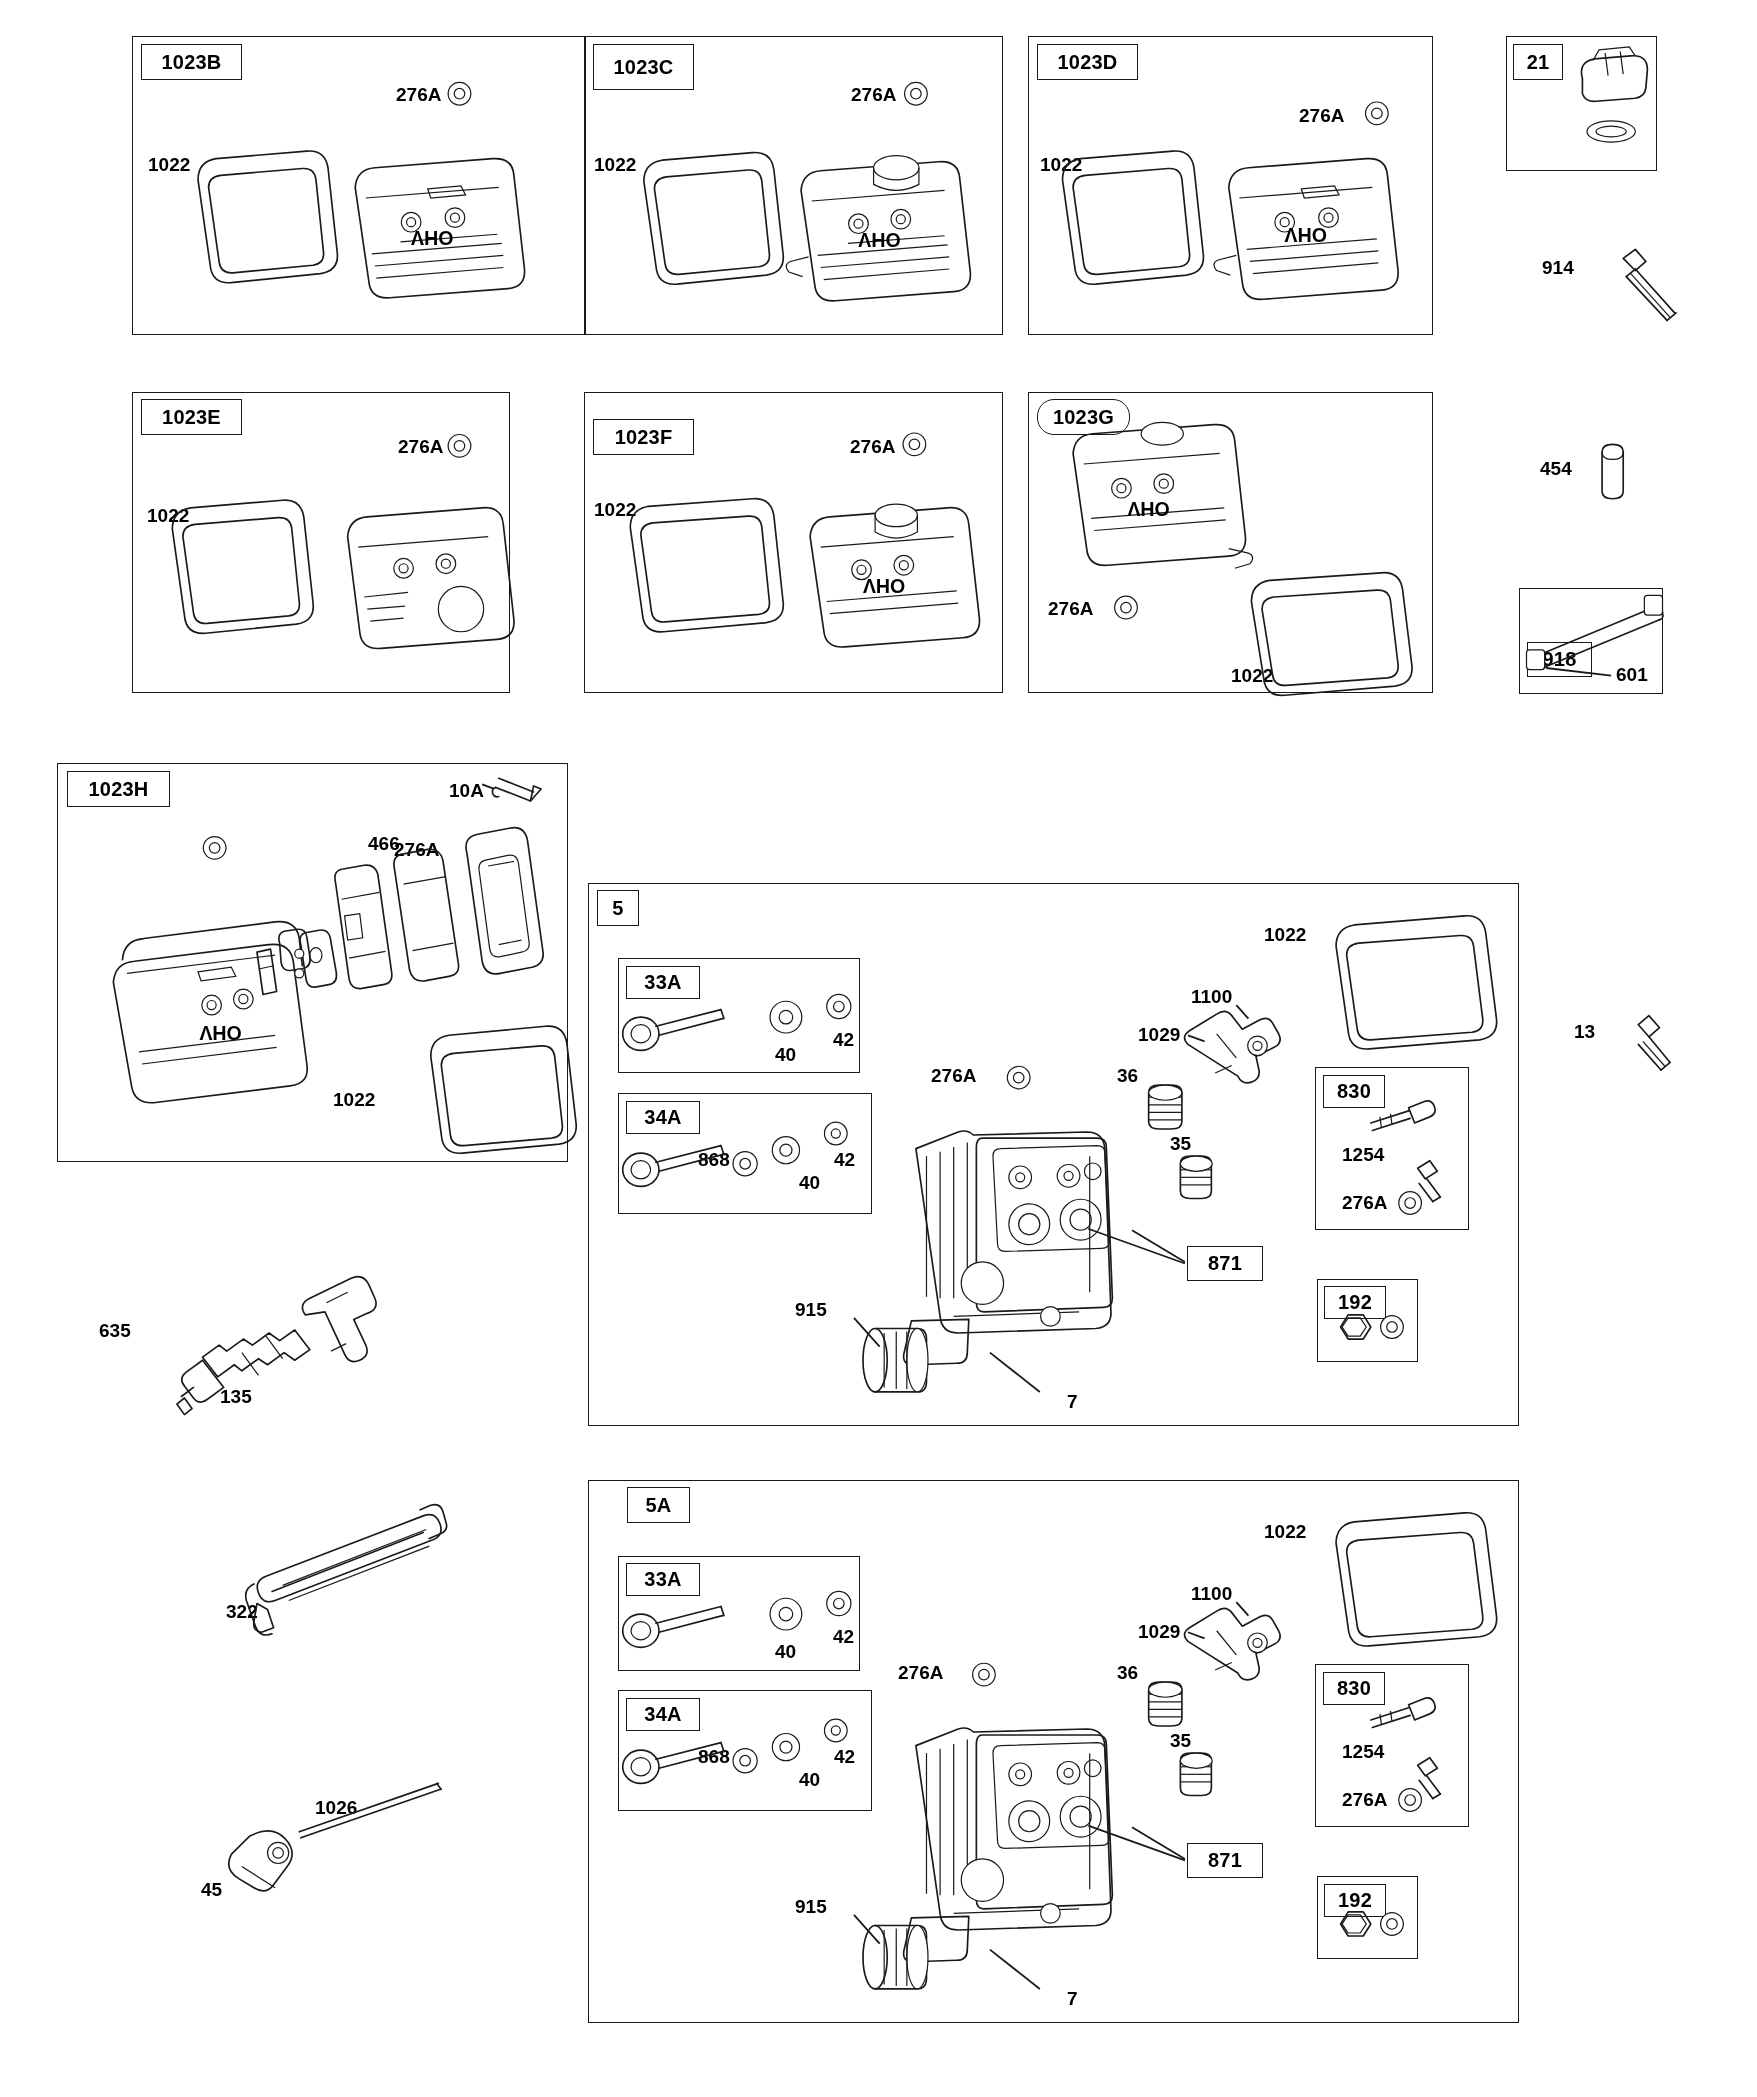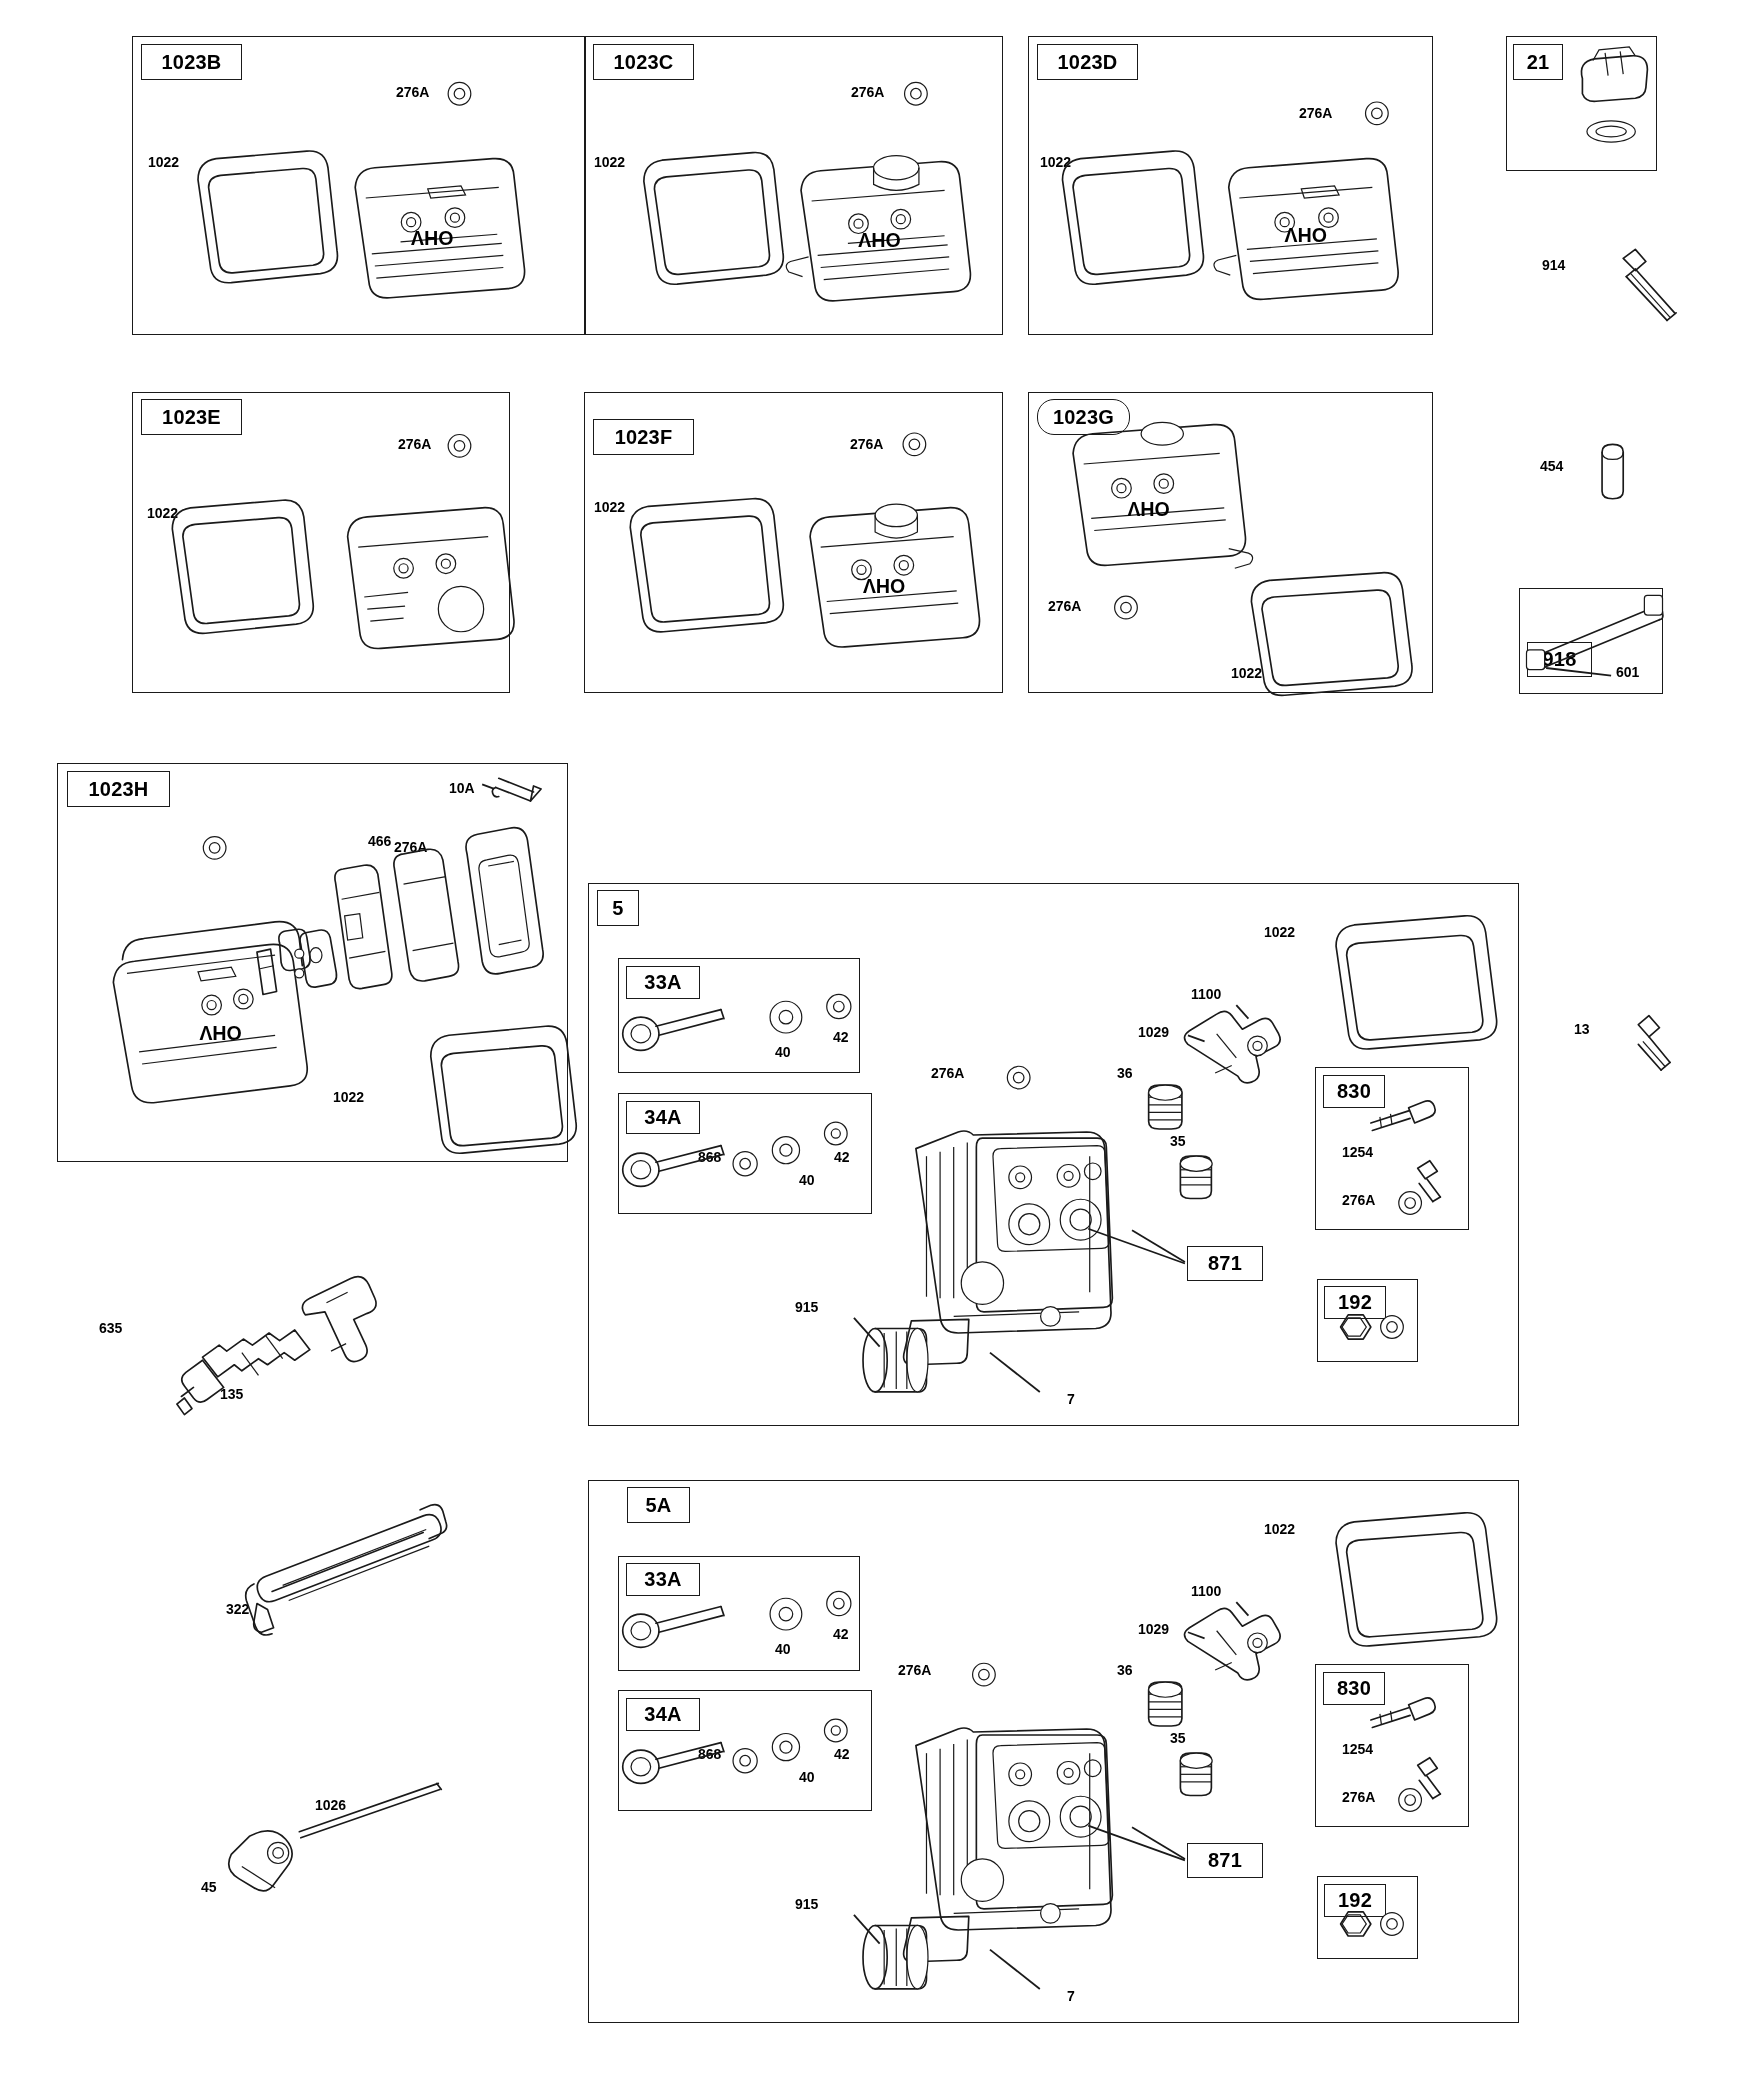--- a/index.html
+++ b/index.html
@@ -31,21 +31,21 @@
     background: #ffffff;
     display: flex;
     align-items: center;
     justify-content: center;
     font-size: 20px;
     font-weight: bold;
     letter-spacing: 0.2px;
   }
   .lbl {
     position: absolute;
-    font-size: 14px;
+    font-size: 19px;
     font-weight: bold;
     white-space: nowrap;
     line-height: 1;
   }
   svg.art {
     position: absolute;
     left: 0;
     top: 0;
     width: 1757px;
     height: 2097px;
@@ -79,21 +79,21 @@
   <div class="box" style="left:1315px;top:1067px;width:154px;height:163px;"></div>
   <div class="box" style="left:1317px;top:1279px;width:101px;height:83px;"></div>
 
   <div class="box" style="left:588px;top:1480px;width:931px;height:543px;"></div>
   <div class="box" style="left:618px;top:1556px;width:242px;height:115px;"></div>
   <div class="box" style="left:618px;top:1690px;width:254px;height:121px;"></div>
   <div class="box" style="left:1315px;top:1664px;width:154px;height:163px;"></div>
   <div class="box" style="left:1317px;top:1876px;width:101px;height:83px;"></div>
 
   <div class="tagbox" style="left:141px;top:44px;width:101px;height:36px;">1023B</div>
-  <div class="tagbox" style="left:593px;top:44px;width:101px;height:36px;">1023C</div>
+  <div class="tagbox" style="left:593px;top:44px;width:101px;height:46px;">1023C</div>
   <div class="tagbox" style="left:1037px;top:44px;width:101px;height:36px;">1023D</div>
   <div class="tagbox" style="left:1513px;top:44px;width:50px;height:36px;">21</div>
 
   <div class="tagbox" style="left:141px;top:399px;width:101px;height:36px;">1023E</div>
   <div class="tagbox" style="left:593px;top:399px;width:101px;height:36px;margin-top:20px;">1023F</div>
   <div class="tagbox" style="left:1037px;top:399px;width:93px;height:36px;border-radius:17px;">1023G</div>
   <div class="tagbox" style="left:1527px;top:596px;width:65px;height:35px;margin-top:46px;">918</div>
 
   <div class="tagbox" style="left:67px;top:771px;width:103px;height:36px;text-align:right;">1023H</div>
 

